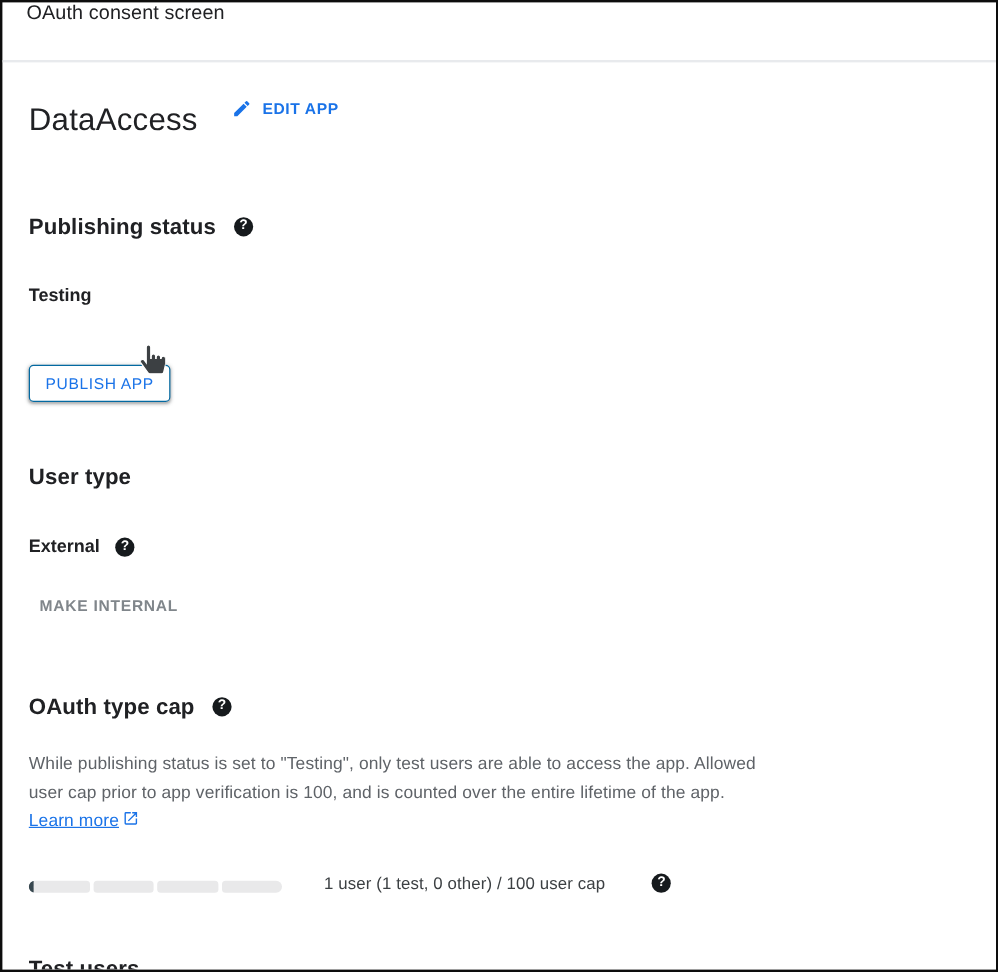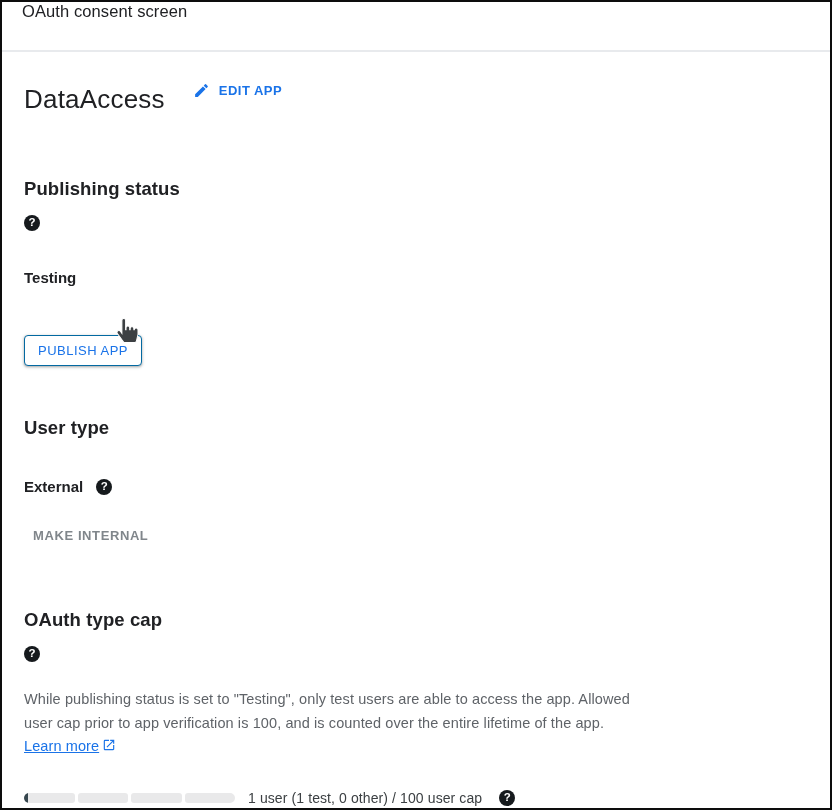--- a/index.html
+++ b/index.html
@@ -32,23 +32,22 @@
     display: inline-flex; align-items: center; gap: 9px;
     background: none; border: none; cursor: pointer;
     color: var(--accent);
     font-family: inherit; font-size: 13px; font-weight: 700; letter-spacing: 0.5px;
   }
   .text-btn svg { display: block; }
 
   .section-h {
     font-size: 18.5px; font-weight: 700; color: var(--text);
     line-height: 22px;
-    display: flex; gap: 15px;
+    display: flex; align-items: center; gap: 15px;
     letter-spacing: 0.1px;
-    flex-direction: column;
   }
   .h-publishing { margin-top: 62px; }
   .h-usertype  { margin-top: 51px; }
   .h-usercap   { margin-top: 58px; }
   .h-testusers { margin-top: 52px; }
 
   .sub-label {
     font-size: 15px; font-weight: 700; color: var(--text); line-height: 18px;
     display: flex; align-items: center; gap: 13px;
   }
@@ -91,21 +90,21 @@
     margin-top: 26px; max-width: 620px;
     font-size: 14.5px; line-height: 23.5px; color: var(--muted);
     letter-spacing: 0.1px;
   }
   .learn-more {
     color: var(--accent); text-decoration: underline; cursor: pointer;
     display: inline-flex; align-items: center; gap: 3px;
   }
   .learn-more svg { display: inline-block; vertical-align: -1px; }
 
-  .cap-row { margin-top: 31px; display: flex; align-items: center; }
+  .cap-row { margin-top: 31px; display: flex; align-items: flex-end; gap: 22px; }
   .progress {
     width: 211px; height: 10px;
     display: flex; gap: 3px;
   }
   .progress .seg {
     flex: 1 1 auto; height: 100%;
     background: var(--track);
     border-radius: 3px;
     position: relative; overflow: hidden;
   }

